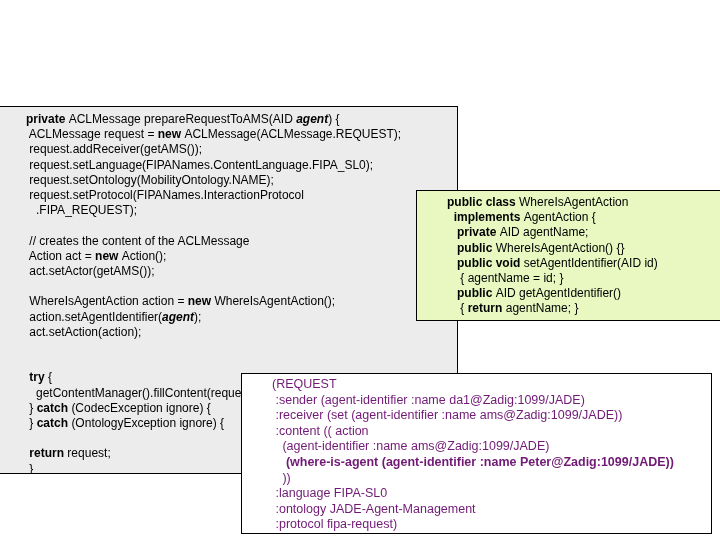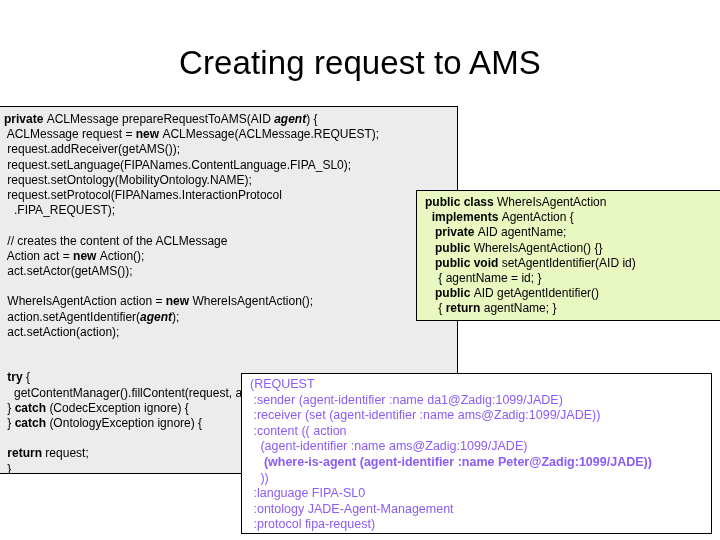--- a/index.html
+++ b/index.html
@@ -72,37 +72,36 @@
     left: 241px;
     top: 373px;
     width: 471px;
     height: 161px;
     background: #ffffff;
     border: 1px solid #000000;
     box-sizing: border-box;
     padding: 3px 0 0 8px;
     font-size: 12.5px;
     line-height: 15.6px;
-    color: #8b5cf6;
+    color: #701a75;
     white-space: pre;
     overflow: hidden;
     z-index: 3;
   }
 
-  .ln { display: block; white-space: pre; }
+  .ln { display: block; white-space: pre; margin-left: 22px; }
   .b  { font-weight: bold; }
   .i  { }
   .bi { font-weight: bold; font-style: italic; }
 </style>
 </head>
 <body>
 
 <div id="slide">
 
-  <div id="slide-title">Creating request to AMS</div>
 
   <div id="code-box"><span class="ln"><span class="b">private </span><span>ACLMessage prepareRequestToAMS(AID </span><span class="bi">agent</span><span>) {</span></span><span class="ln"><span> ACLMessage request = </span><span class="b">new </span><span>ACLMessage(ACLMessage.</span><span class="i">REQUEST</span><span>);</span></span><span class="ln"><span> request.addReceiver(getAMS());</span></span><span class="ln"><span> request.setLanguage(FIPANames.ContentLanguage.</span><span class="i">FIPA_SL0</span><span>);</span></span><span class="ln"><span> request.setOntology(MobilityOntology.</span><span class="i">NAME</span><span>);</span></span><span class="ln"><span> request.setProtocol(FIPANames.InteractionProtocol</span></span><span class="ln"><span>   .</span><span class="i">FIPA_REQUEST</span><span>);</span></span><span class="ln"><span> </span></span><span class="ln"><span> // creates the content of the ACLMessage</span></span><span class="ln"><span> Action act = </span><span class="b">new </span><span>Action();</span></span><span class="ln"><span> act.setActor(getAMS());</span></span><span class="ln"><span> </span></span><span class="ln"><span> WhereIsAgentAction action = </span><span class="b">new </span><span>WhereIsAgentAction();</span></span><span class="ln"><span> action.setAgentIdentifier(</span><span class="bi">agent</span><span>);</span></span><span class="ln"><span> act.setAction(action);</span></span><span class="ln"><span> </span></span><span class="ln"><span> </span></span><span class="ln"><span> </span><span class="b">try </span><span>{</span></span><span class="ln"><span>   getContentManager().fillContent(request, act);</span></span><span class="ln"><span> } </span><span class="b">catch </span><span>(CodecException ignore) {</span></span><span class="ln"><span> } </span><span class="b">catch </span><span>(OntologyException ignore) {</span></span><span class="ln"><span> </span></span><span class="ln"><span> </span><span class="b">return </span><span>request;</span></span><span class="ln"><span> }</span></span></div>
 
   <div id="class-box"><span class="ln"><span class="b">public class </span><span>WhereIsAgentAction</span></span><span class="ln"><span class="b">  implements </span><span>AgentAction {</span></span><span class="ln"><span class="b">   private </span><span>AID agentName;</span></span><span class="ln"><span class="b">   public </span><span>WhereIsAgentAction() {}</span></span><span class="ln"><span class="b">   public void </span><span>setAgentIdentifier(AID id)</span></span><span class="ln"><span>    { agentName = id; }</span></span><span class="ln"><span class="b">   public </span><span>AID getAgentIdentifier()</span></span><span class="ln"><span>    { </span><span class="b">return </span><span>agentName; }</span></span></div>
 
   <div id="message-box"><span class="ln"><span>(REQUEST</span></span><span class="ln"><span> :sender (agent-identifier :name da1@Zadig:1099/JADE)</span></span><span class="ln"><span> :receiver (set (agent-identifier :name ams@Zadig:1099/JADE))</span></span><span class="ln"><span> :content (( action</span></span><span class="ln"><span>   (agent-identifier :name ams@Zadig:1099/JADE)</span></span><span class="ln"><span class="b">    (where-is-agent (agent-identifier :name Peter@Zadig:1099/JADE))</span></span><span class="ln"><span>   ))</span></span><span class="ln"><span> :language FIPA-SL0</span></span><span class="ln"><span> :ontology JADE-Agent-Management</span></span><span class="ln"><span> :protocol fipa-request)</span></span></div>
 
 </div>
 
 </body></html>

